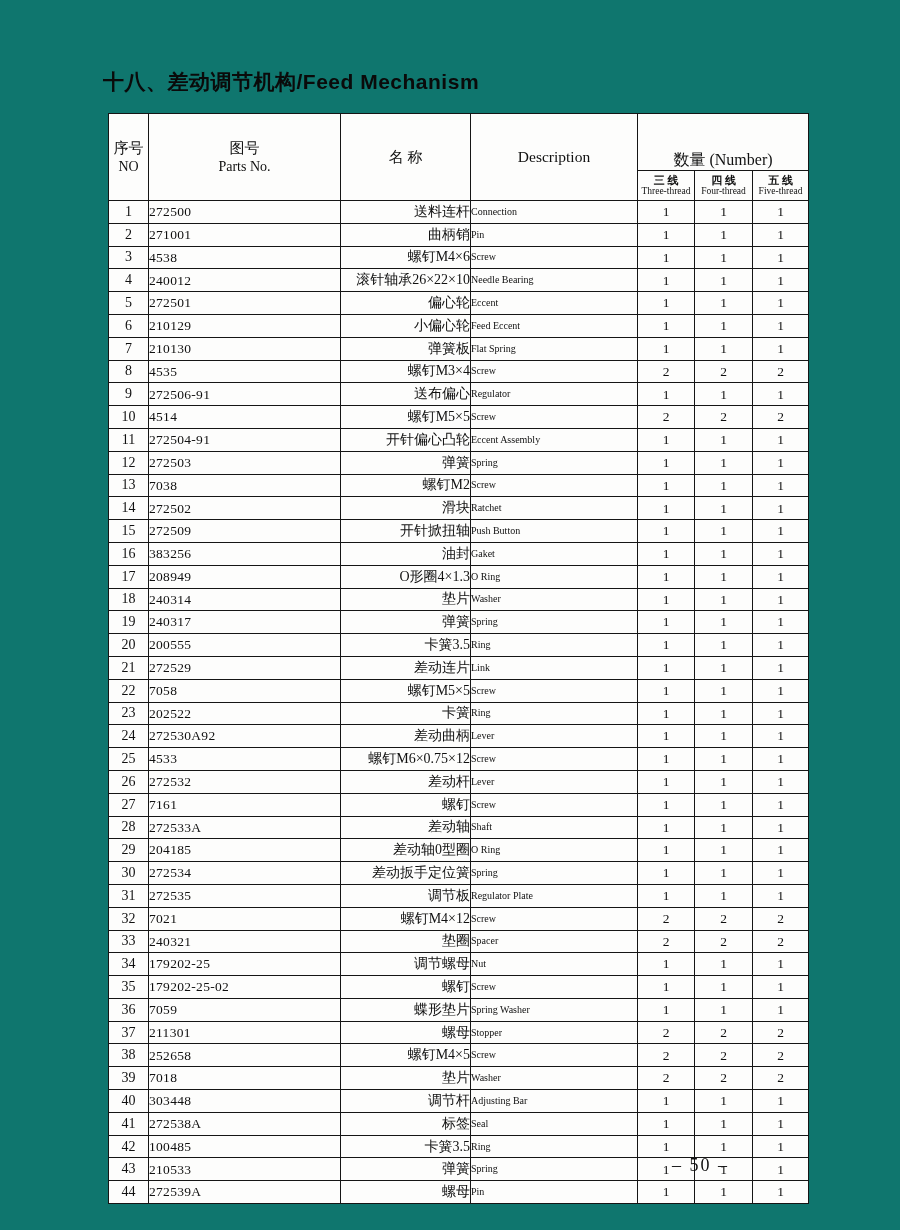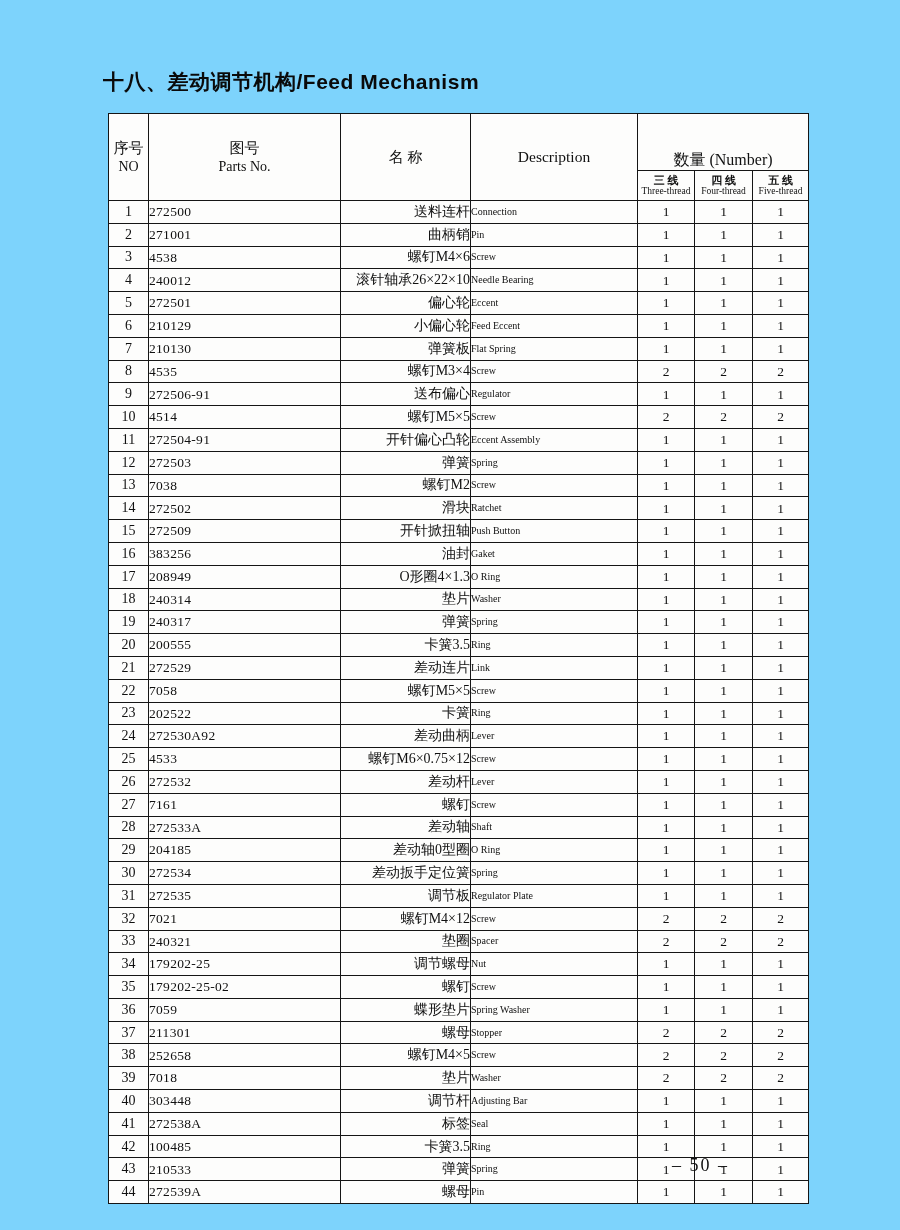--- a/index.html
+++ b/index.html
@@ -5,21 +5,21 @@
   html,body{margin:0;padding:0;}
   body{
     width:900px;height:1230px;
     background:#f4f4f2;
     font-family:"Liberation Serif", serif;
     color:#111;
     position:relative;
   }
   .page{
     position:absolute;left:0;top:0;width:900px;height:1230px;
-    background:#7dd3fc;
+    background:#0f766e;
     overflow:hidden;
   }
   .title{
     position:absolute;
     left:103px;top:68px;
     margin:0;
     font-family:"Liberation Sans", sans-serif;
     font-weight:bold;
     font-size:21px;
     letter-spacing:0.5px;

